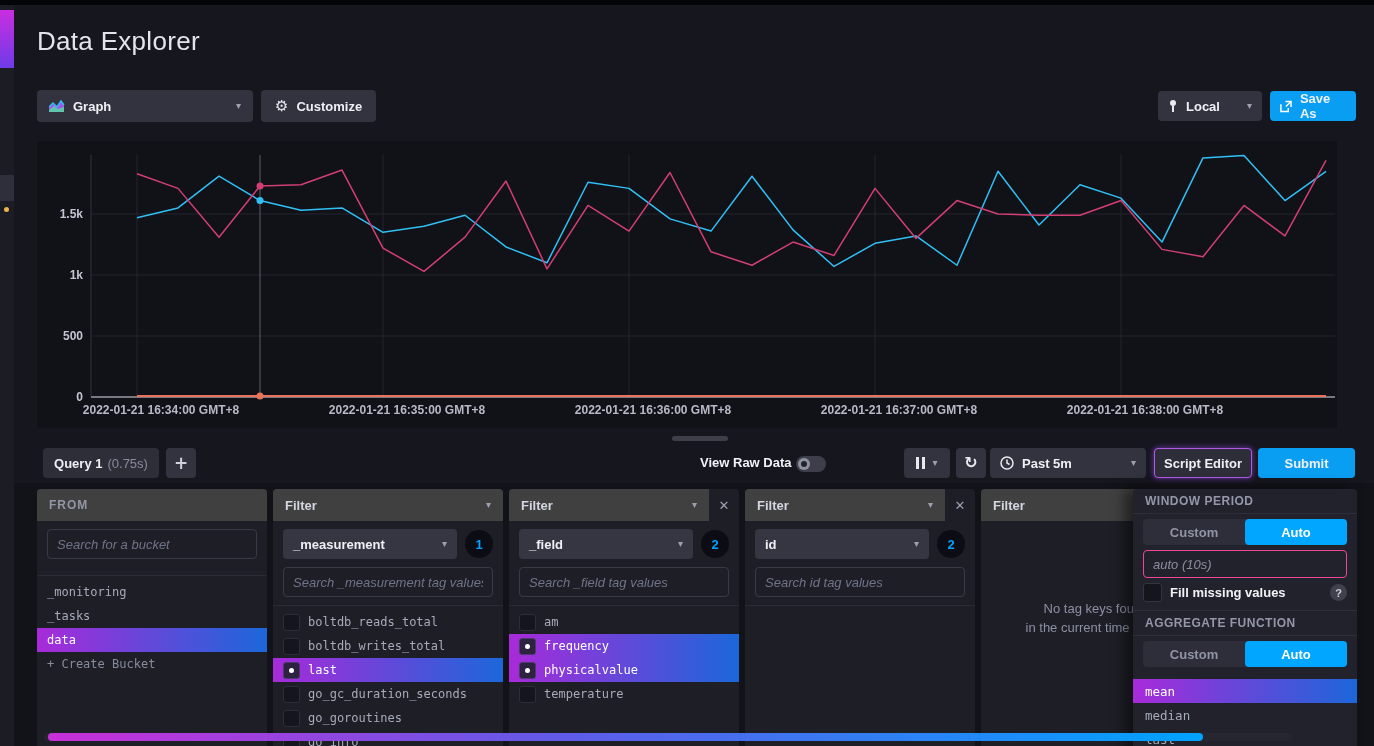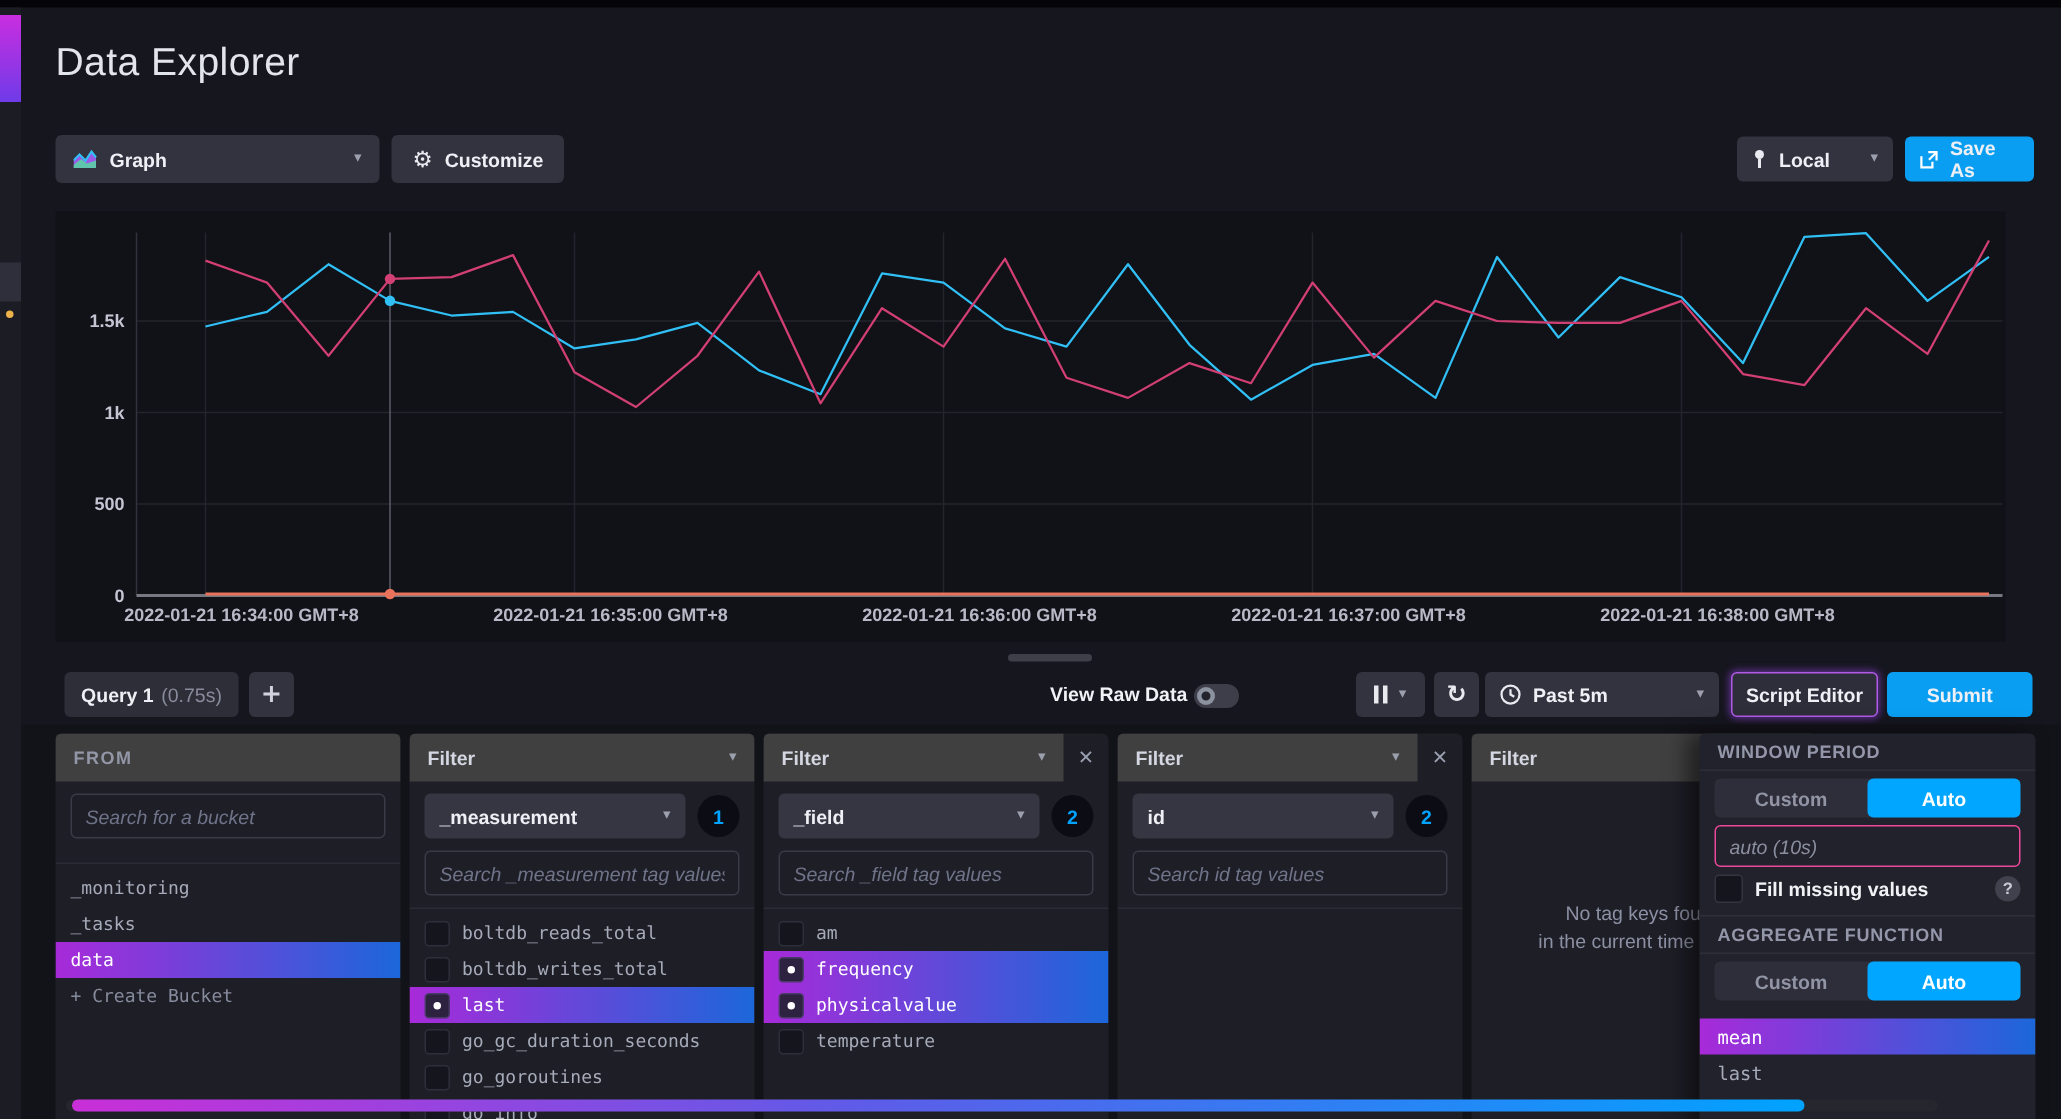--- a/index.html
+++ b/index.html
@@ -390,20 +390,23 @@
       <div class="seg-toggle">
         <div class="seg">Custom</div>
         <div class="seg active">Auto</div>
       </div>
     </div>
     <div class="panel-list fn-list" style="margin:2px 0 0;">
         <div class="list-item selected">
           <span>mean</span>
         </div>
         <div class="list-item">
+          <span>median</span>
+        </div>
+        <div class="list-item">
           <span>last</span>
         </div>
       </div>
   </div>
 
   <div class="abs hscroll-track"></div>
   <div class="abs hscroll-thumb"></div>
 </div>
 
 </body></html>

